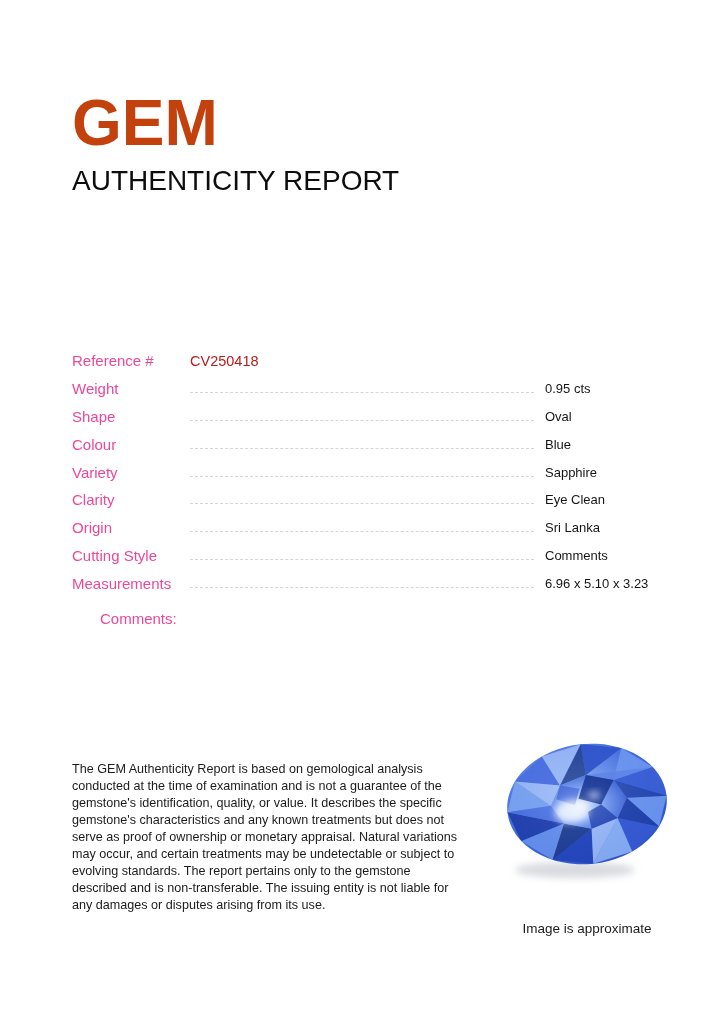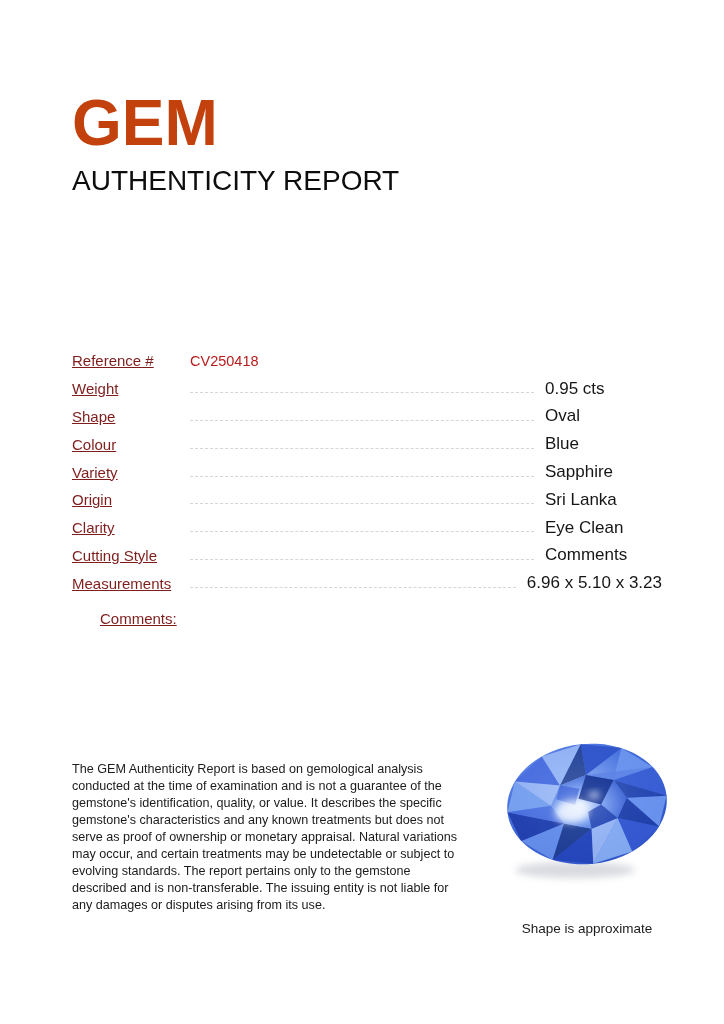--- a/index.html
+++ b/index.html
@@ -33,30 +33,30 @@
 
   
   .fields { position: absolute; left: 72px; top: 347px; width: 590px; }
   .frow {
     display: flex;
     align-items: center;
     height: 27.8px;
     font-size: 15px;
     white-space: nowrap;
   }
-  .flabel { flex: 0 0 118px; color: #7f1d1d; text-decoration: underline; }
+  .flabel { flex: 0 0 118px; color: #ec4899; }
   .leader {
     flex: 1 1 auto;
     height: 0;
     border-bottom: 1px dashed #d6d6d6;
     position: relative;
     top: 4px;
     margin-right: 11px;
   }
-  .fvalue { flex: 0 0 117px; font-size: 17px; color: #161616; }
+  .fvalue { flex: 0 0 117px; font-size: 13px; color: #161616; }
   .fvalue-inline { font-size: 14.5px; color: #b91c1c; }
   .comments-row { margin-top: 7px; }
   .indent { padding-left: 28px; }
 
   
   .disclaimer {
     position: absolute;
     left: 72px;
     top: 761px;
     width: 390px;
@@ -112,29 +112,29 @@
       <span class="fvalue">Blue</span>
     </div>
 
     <div class="frow">
       <span class="flabel">Variety</span>
       <span class="leader"></span>
       <span class="fvalue">Sapphire</span>
     </div>
 
     <div class="frow">
+      <span class="flabel">Clarity</span>
+      <span class="leader"></span>
+      <span class="fvalue">Eye Clean</span>
+    </div>
+
+    <div class="frow">
       <span class="flabel">Origin</span>
       <span class="leader"></span>
       <span class="fvalue">Sri Lanka</span>
-    </div>
-
-    <div class="frow">
-      <span class="flabel">Clarity</span>
-      <span class="leader"></span>
-      <span class="fvalue">Eye Clean</span>
     </div>
 
     <div class="frow">
       <span class="flabel">Cutting Style</span>
       <span class="leader"></span>
       <span class="fvalue">Comments</span>
     </div>
 
     <div class="frow">
       <span class="flabel">Measurements</span>
@@ -203,15 +203,15 @@
         <polygon points="90,39 116.9,46.9 102,70 80,62" fill="#142f8a" opacity="0.8"></polygon>
         <polygon points="102,70 116.9,85.1 90,93 88,76" fill="#1d3aa6" opacity="0.7"></polygon>
         <polygon points="63.1,46.9 82,52 76,68 58,60" fill="#3a5ed4" opacity="0.6"></polygon>
 
         <ellipse cx="72" cy="74" rx="17" ry="11" fill="#f2f7ff" opacity="0.85" filter="url(#soft)"></ellipse>
         <ellipse cx="96" cy="60" rx="6" ry="4" fill="#dfe9ff" opacity="0.7" filter="url(#soft)"></ellipse>
       </g>
     </svg>
   </div>
 
-  <div class="caption">Shape is approximate</div>
+  <div class="caption">Image is approximate</div>
 
 </div>
 
 </body></html>

